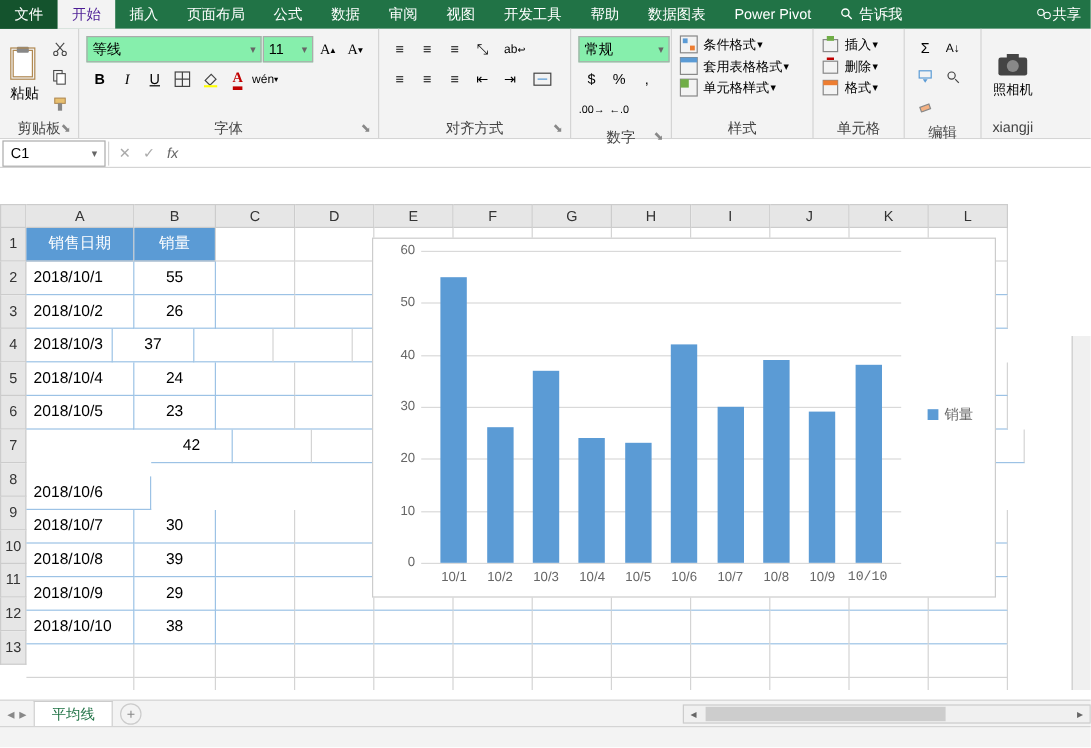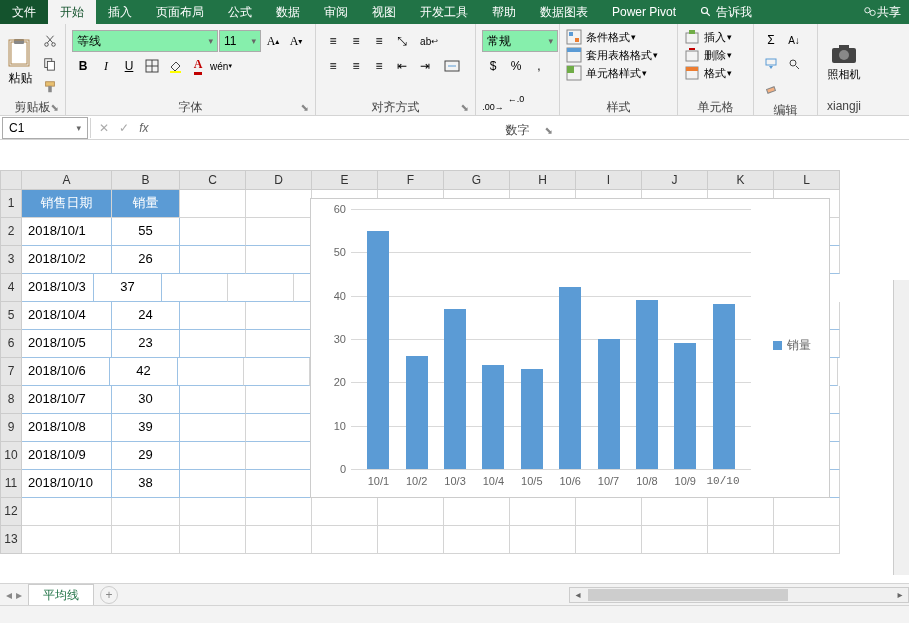--- a/index.html
+++ b/index.html
@@ -1,19 +1,19 @@
 <!DOCTYPE html>
 <html><head>
 <meta charset="utf-8">
 <style>
 *{box-sizing:border-box;margin:0;padding:0;font-family:"Microsoft YaHei","SimSun",sans-serif;font-size:12px;}
 body{background:#fff;width:909px;height:623px;overflow:hidden;position:relative;}
 .titlebar{background:#217346;height:24px;display:flex;align-items:center;color:#fff;}
 .tab{padding:0 12px;height:24px;line-height:24px;cursor:pointer;}
-.tab.active{background:#f3f3f3;color:#14532d;text-align:right;}
+.tab.active{background:#f3f3f3;color:#4c1d95;text-align:right;}
 .tab.file{background:#14532d;}
 .share{margin-left:auto;padding:0 8px;height:24px;display:flex;align-items:center;gap:0;}
 .ribbon{background:#f3f3f3;height:92px;border-bottom:1px solid #d4d4d4;display:flex;}
 .group{border-right:1px solid #d4d4d4;display:flex;flex-direction:column;padding:2px 4px;}
 .group-body{flex:1;display:flex;align-items:flex-start;gap:2px;}
 .group-label{text-align:center;font-size:11px;color:#444;height:14px;position:relative;}
 .group-label .expand{position:absolute;right:2px;bottom:0;font-size:10px;color:#888;}
 .btn-lg{display:flex;flex-direction:column;align-items:center;justify-content:center;width:44px;height:72px;gap:2px;}
 .btn-sm{width:22px;height:22px;display:flex;align-items:center;justify-content:center;border:1px solid transparent;}
 .col{display:flex;flex-direction:column;gap:1px;}
@@ -200,21 +200,21 @@
       <div class="sel" style="width:76px;">
           <span>常规</span>
           <span class="arrow">▾</span>
         </div>
       <div class="row">
         <div class="btn-sm">$</div>
         <div class="btn-sm">%</div>
         <div class="btn-sm">,</div>
       </div>
       <div class="row">
-        <div class="btn-sm" style="font-size:9px;margin-top:16px;">.00→</div>
+        <div class="btn-sm" style="font-size:9px;">.00→</div>
         <div class="btn-sm" style="font-size:9px;">←.0</div>
       </div>
     </div>
     <div class="group-label"><span>数字</span><span class="expand">⬊</span></div>
   </div>
 
   <div class="group" style="width:118px;">
     <div class="group-body col" style="gap:2px;padding:3px 2px;">
       <div class="row">
           <svg width="16" height="16">
@@ -445,21 +445,21 @@
         <div class="cell" style="width: 66px;"></div>
         <div class="cell" style="width: 66px;"></div>
         <div class="cell" style="width: 66px;"></div>
         <div class="cell" style="width: 66px;"></div>
         <div class="cell" style="width: 66px;"></div>
         <div class="cell" style="width: 66px;"></div>
         <div class="cell" style="width: 66px;"></div>
         <div class="cell" style="width: 66px;"></div>
       </div>
       <div class="crow tbl-border">
-        <div class="cell data-a" style="width: 88px;">2018/10/6</div>
+        <div class="cell data-a" style="width: 104px; margin-top: 39px;">2018/10/6</div>
         <div class="cell data-b" style="width: 68px;">42</div>
         <div class="cell" style="width: 66px;"></div>
         <div class="cell" style="width: 66px;"></div>
         <div class="cell" style="width: 66px;"></div>
         <div class="cell" style="width: 66px;"></div>
         <div class="cell" style="width: 66px;"></div>
         <div class="cell" style="width: 66px;"></div>
         <div class="cell" style="width: 66px;"></div>
         <div class="cell" style="width: 66px;"></div>
         <div class="cell" style="width: 66px;"></div>

